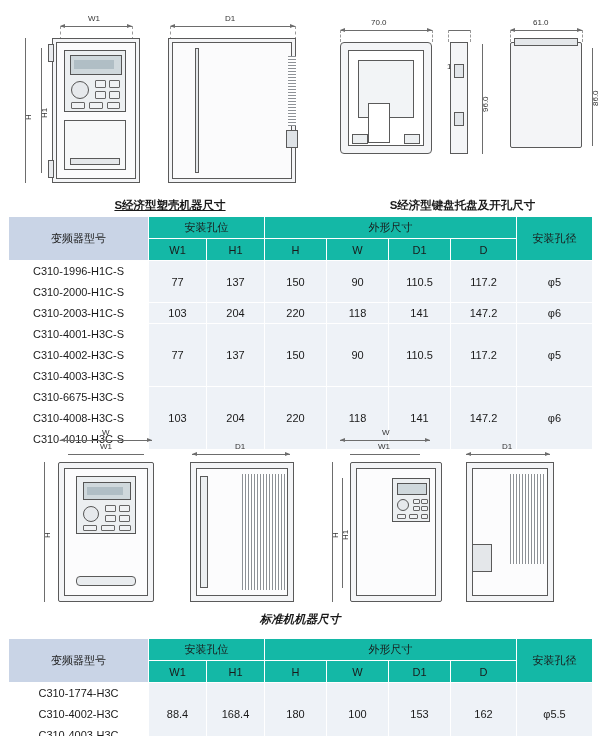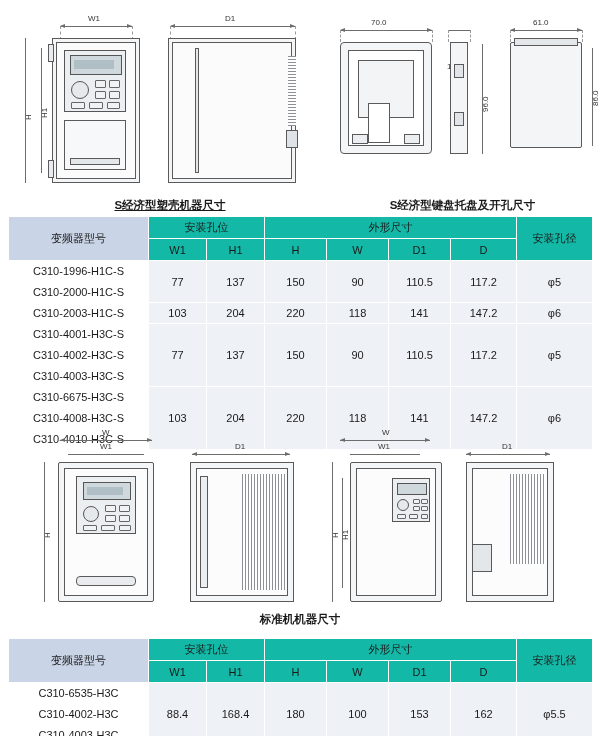--- a/index.html
+++ b/index.html
@@ -415,21 +415,21 @@
     <div class="dim-line" style="left:446px; top:28px; width:84px;"></div>
     <div class="arrow-l" style="left:446px; top:25.5px;"></div>
     <div class="arrow-r" style="left:525px; top:25.5px;"></div>
     <div class="dim-label" style="left:482px; top:16px;">D1</div>
 
     <div class="box light" style="left:446px; top:36px; width:88px; height:140px;"></div>
     <div class="box thin" style="left:452px; top:42px; width:76px; height:128px; background:#fcfcfd;"></div>
     <div class="fins" style="left:490px; top:48px; width:36px; height:90px;"></div>
     <div class="box thin" style="left:452px; top:118px; width:20px; height:28px; background:#e4e7ea;"></div>
 
-    <div class="caption" style="left:150px; top:186px; width:260px;">标准机机器尺寸</div>
+    <div class="caption" style="left:150px; top:186px; width:260px;font-style:italic;">标准机机器尺寸</div>
   </div>
 
   <table class="spec" style="left:8px; top:638px; width:584px;">
     <colgroup>
       <col style="width:140px">
       <col style="width:58px">
       <col style="width:58px">
       <col style="width:62px">
       <col style="width:62px">
       <col style="width:62px">
@@ -445,21 +445,21 @@
     </tr>
     <tr>
       <th>W1</th>
       <th>H1</th>
       <th>H</th>
       <th>W</th>
       <th>D1</th>
       <th>D</th>
     </tr>
     <tr>
-      <td class="modelcell">C310-6535-H3C</td>
+      <td class="modelcell">C310-1774-H3C</td>
       <td class="valcell" rowspan="3">88.4</td>
       <td class="valcell" rowspan="3">168.4</td>
       <td class="valcell" rowspan="3">180</td>
       <td class="valcell" rowspan="3">100</td>
       <td class="valcell" rowspan="3">153</td>
       <td class="valcell" rowspan="3">162</td>
       <td class="valcell" rowspan="3">φ5.5</td>
     </tr>
     <tr>
       <td class="modelcell">C310-4002-H3C</td>

